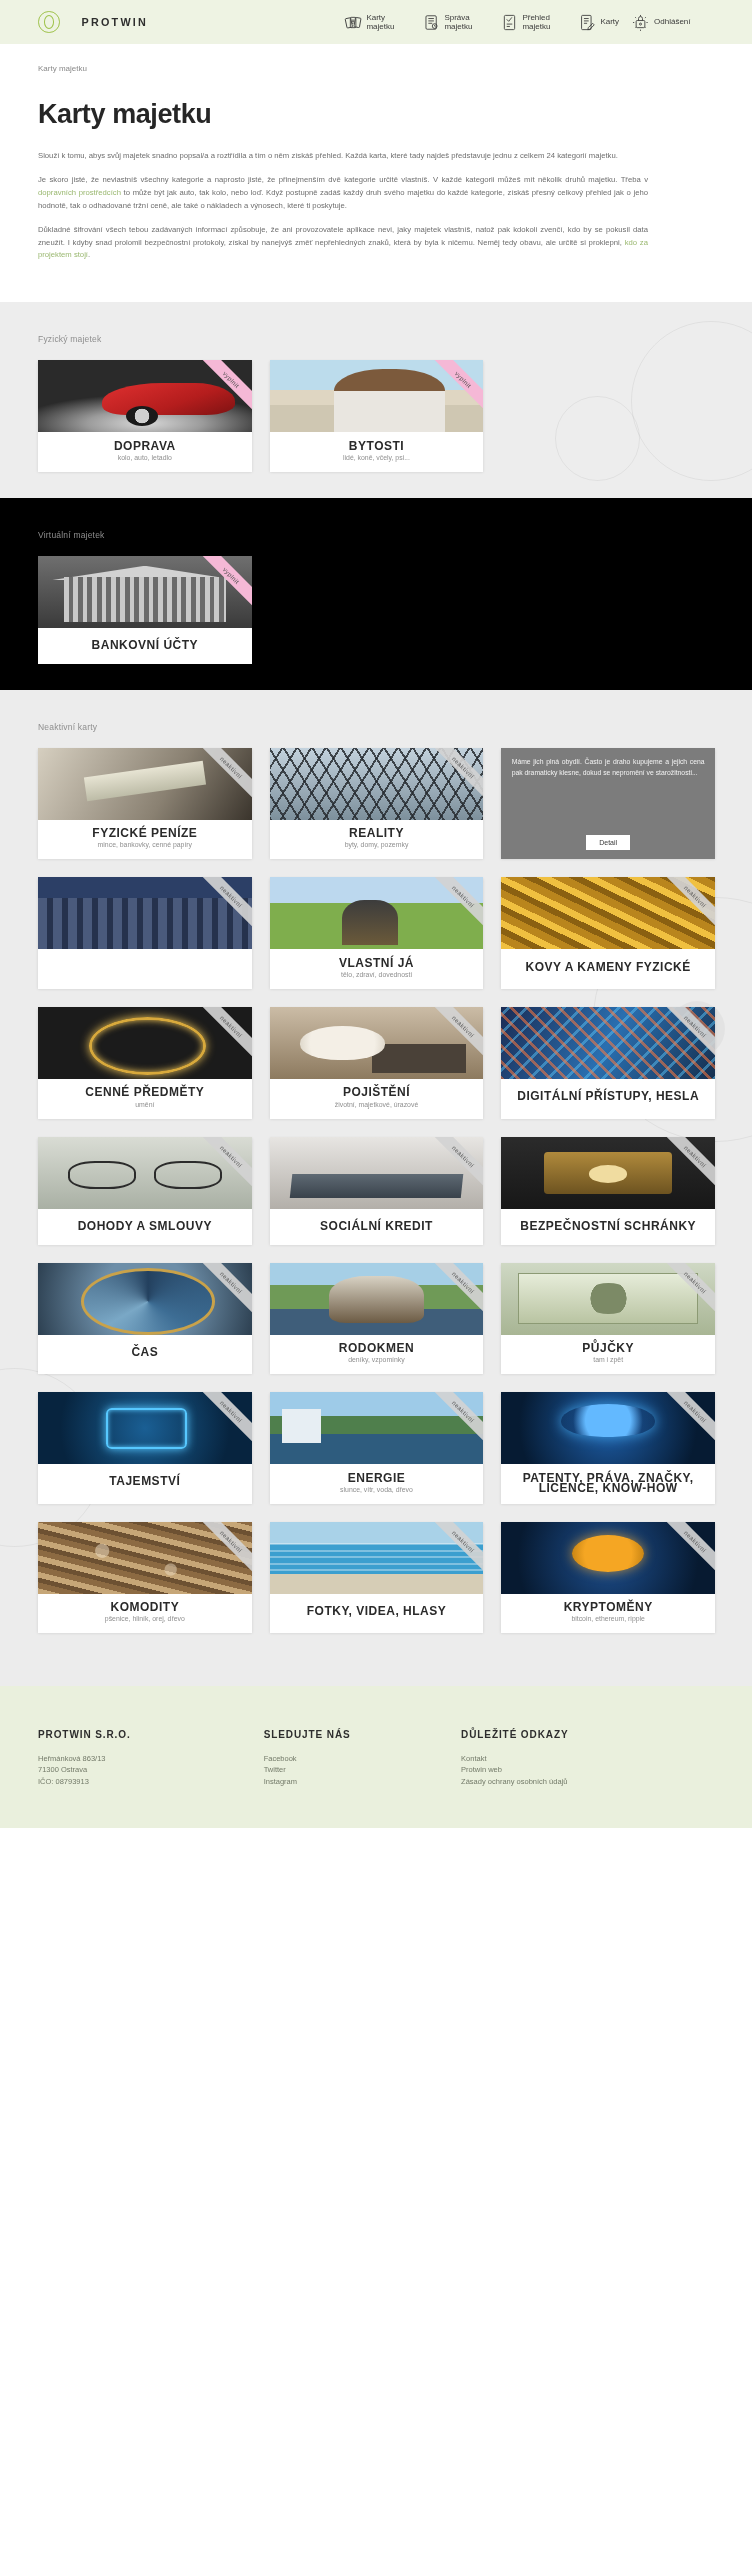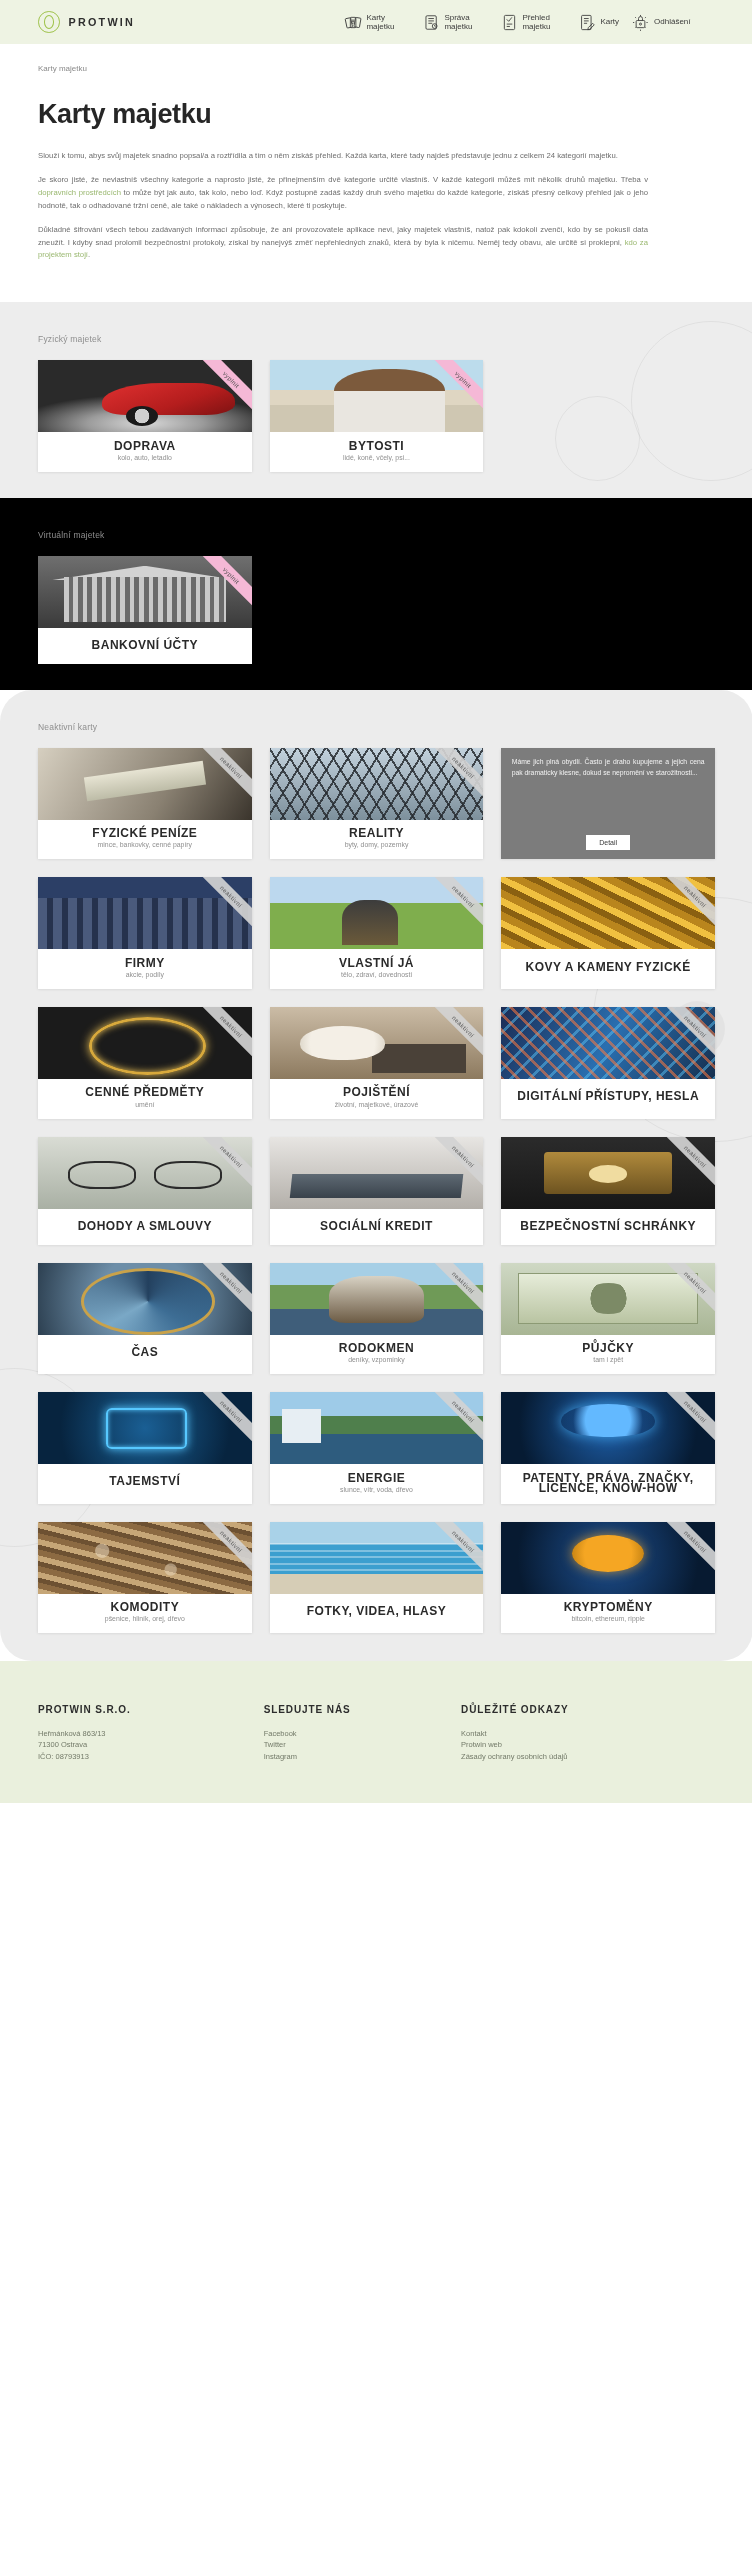--- a/index.html
+++ b/index.html
@@ -14,21 +14,21 @@
 
   
   .topbar {
     background: #eef3e3;
     height: 44px;
     display: flex;
     align-items: center;
     padding: 0 38px;
     position: relative;
   }
-  .brand { display: flex; align-items: center; gap: 9px; }
+  .brand { display: flex; align-items: center; gap: 22px; }
   .brand-mark {
     width: 21.6px; height: 21.6px;
     border: 1.5px solid #9ec24a;
     border-radius: 50%;
     display: flex; align-items: center; justify-content: center;
     flex: none;
   }
   .brand-mark span {
     display: block;
     width: 10.4px; height: 14px;
@@ -499,21 +499,21 @@
         <div class="card-body">
           <div class="card-title">BANKOVNÍ ÚČTY</div>
         </div>
       </div>
       <div></div>
         <div></div>
     </div>
   </div>
 </div>
 
-<div class="section band-grey2 sec-pad" style="padding-bottom:28px;border-radius:32px;">
+<div class="section band-grey2 sec-pad" style="padding-bottom:53px;">
   <div class="blob" style="width:245px;height:245px;right:-85px;top:207px;"></div>
   <div class="blob" style="width:56px;height:56px;right:28px;top:311px;background:rgba(0,0,0,.035);border:none;"></div>
   <div class="blob" style="width:179px;height:179px;left:-75px;top:678px;"></div>
   <div class="inner">
     <div class="sec-title">Neaktivní karty</div>
     <div class="grid" id="inactive-grid">
         <div class="card">
           <div class="card-img">
             <div class="im im-cash"></div>
             <div class="ribbon rb-grey">
@@ -545,24 +545,20 @@
             <p>Máme jich plná obydlí. Často je draho kupujeme a jejich cena pak dramaticky klesne, dokud se nepromění ve starožitnosti...</p>
             <button class="detail-btn">Detail</button>
           </div>
         </div>
         <div class="card">
           <div class="card-img">
             <div class="im im-city"></div>
             <div class="ribbon rb-grey">
               <i>neaktivní</i>
             </div>
-          </div>
-          <div class="card-body">
-            <div class="card-title">FIRMY</div>
-            <div class="card-sub">akcie, podíly</div>
           </div>
         </div>
         <div class="card">
           <div class="card-img">
             <div class="im im-field"></div>
             <div class="ribbon rb-grey">
               <i>neaktivní</i>
             </div>
           </div>
           <div class="card-body">

